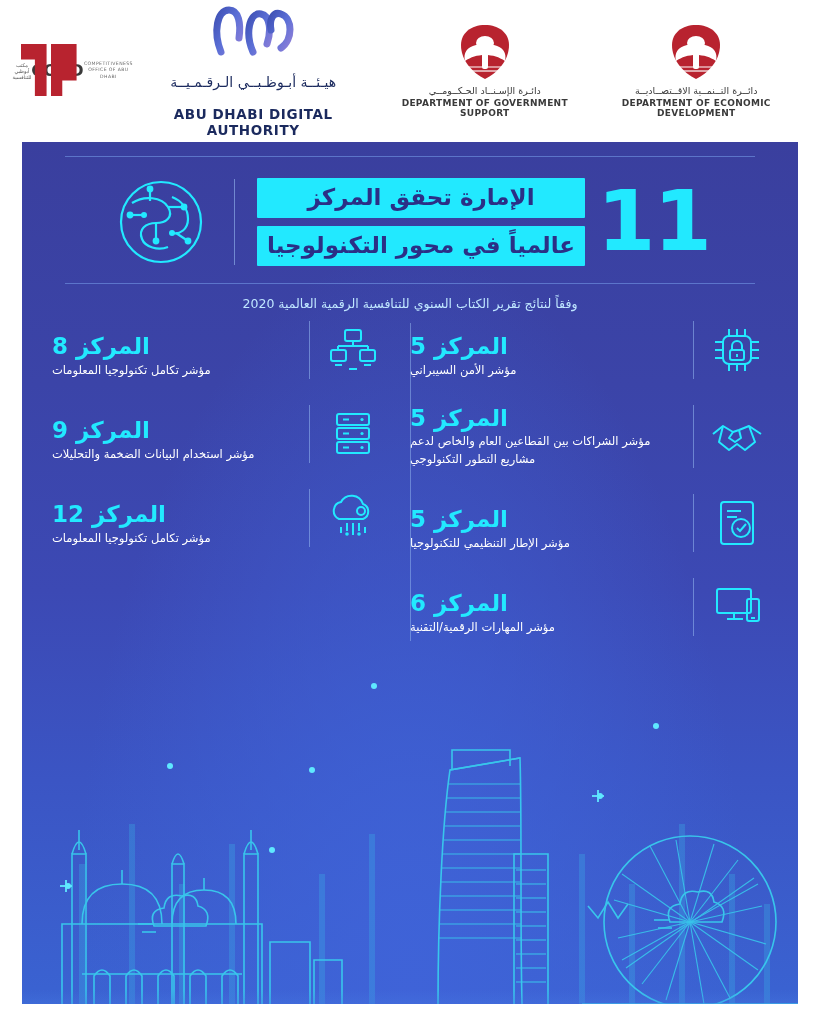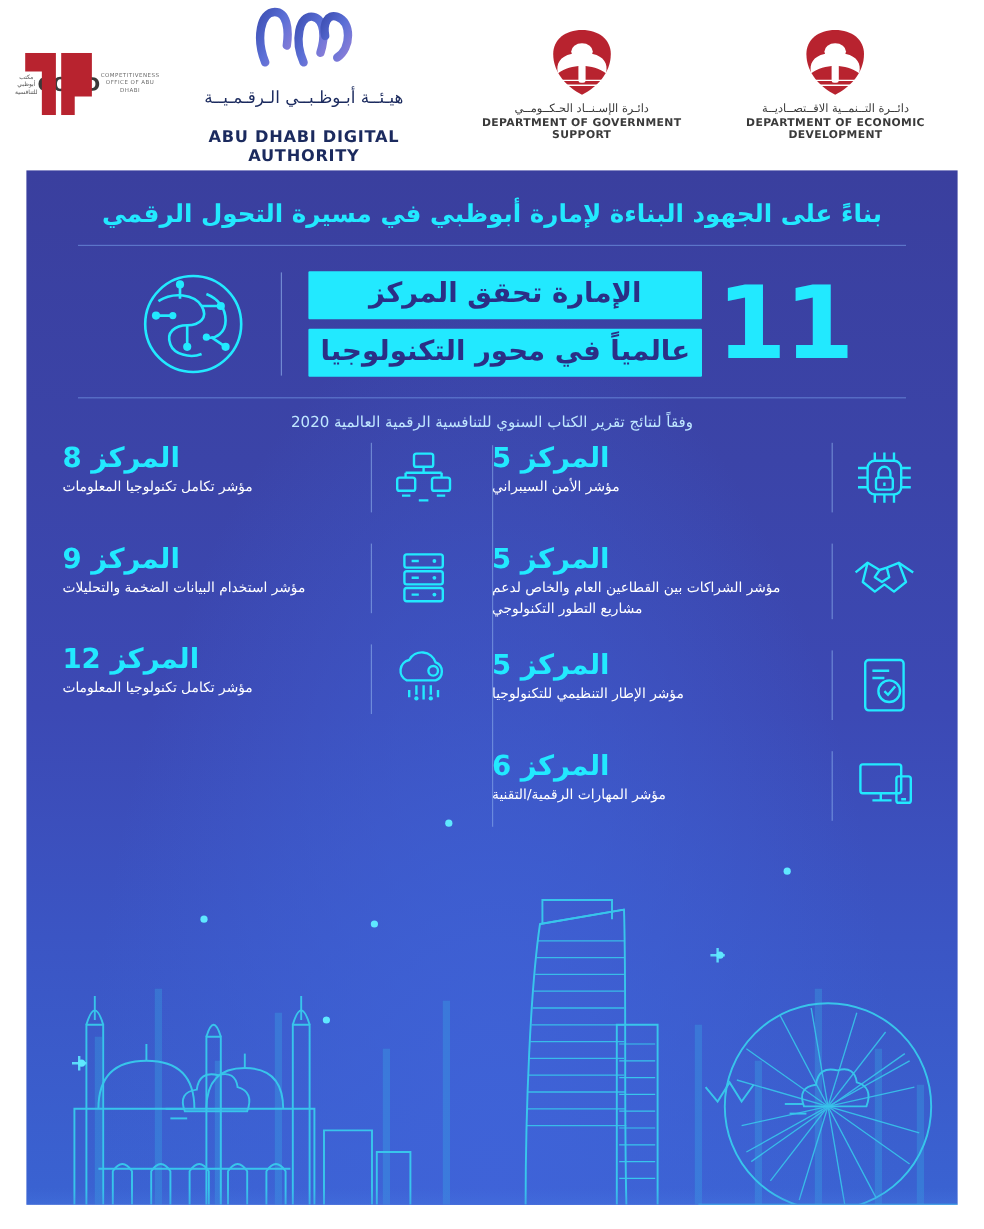--- a/index.html
+++ b/index.html
@@ -218,21 +218,21 @@
     position: absolute;
     left: 50%;
     top: 8px;
     width: 1px;
     height: 318px;
     background: rgba(150,185,240,.5);
   }
 
   .item {
     display: flex;
-    align-items: flex-start;
+    align-items: flex-end;
     direction: rtl;
     margin-bottom: 26px;
   }
   .item-icon {
     width: 62px;
     height: 58px;
     flex: 0 0 62px;
     display: flex;
     align-items: center;
     justify-content: center;
@@ -347,21 +347,20 @@
       </svg>
     </div>
     <div class="emblem-ar">دائــرة التــنمــية الاقــتصــاديــة</div>
     <div class="emblem-en">DEPARTMENT OF ECONOMIC DEVELOPMENT</div>
   </div>
 
 </div>
 
 <div class="poster">
 
-  <div class="headline">بناءً على الجهود البناءة لإمارة أبوظبي في مسيرة التحول الرقمي</div>
   <div class="headline-rule"></div>
 
   <div class="hero">
     <div class="hero-number">11</div>
     <div class="hero-bars">
       <div class="hero-bar">الإمارة تحقق المركز</div>
       <div class="hero-bar">عالمياً في محور التكنولوجيا</div>
     </div>
     <div class="hero-divider"></div>
     <div class="hero-icon">

